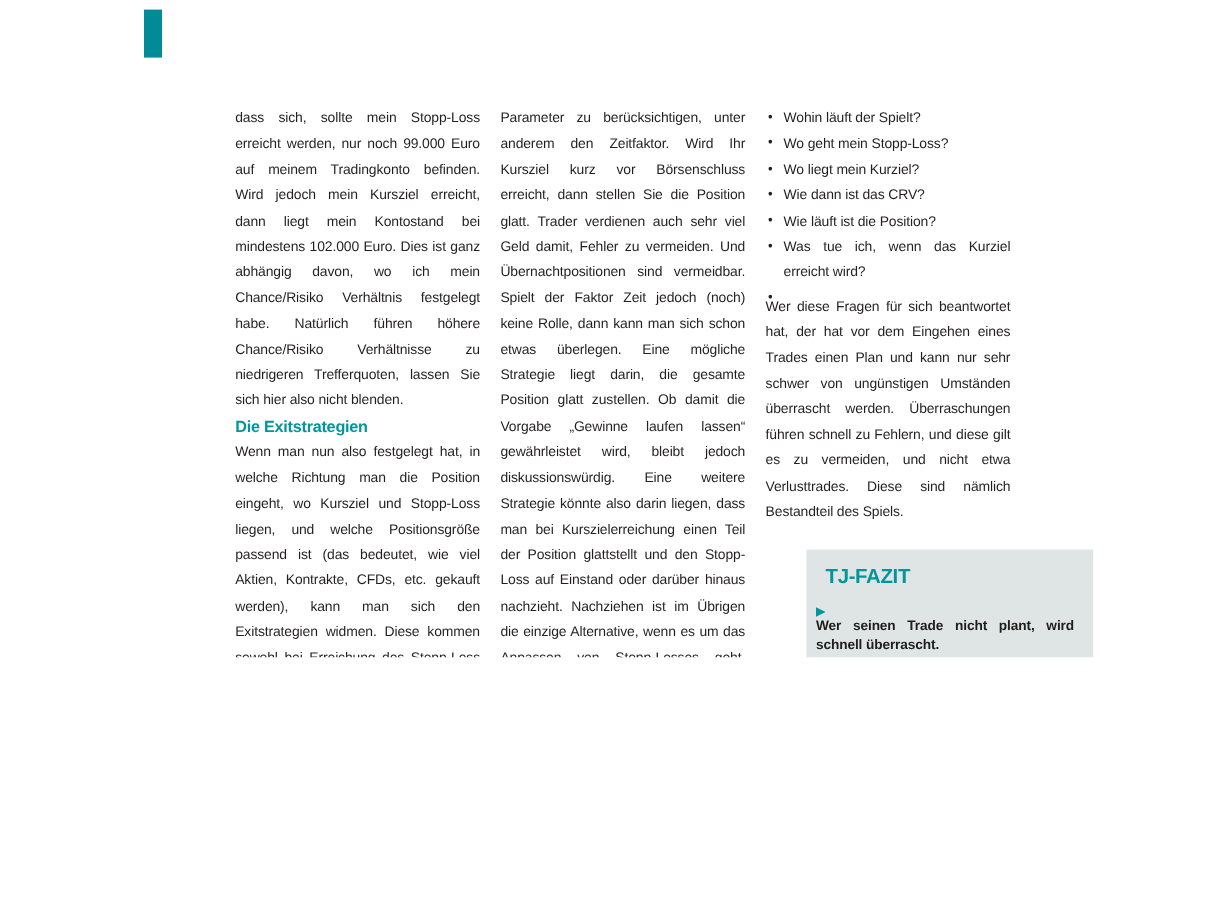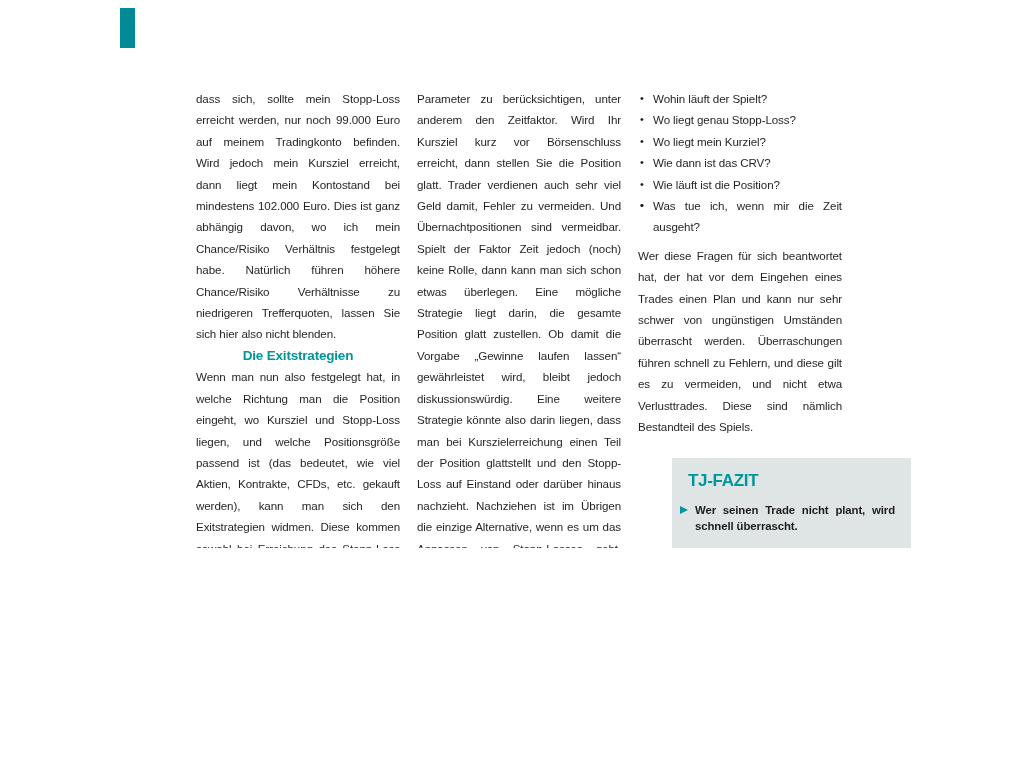--- a/index.html
+++ b/index.html
@@ -17,38 +17,38 @@
     font-size:11.6px; line-height:21.4px; text-align:justify;
     letter-spacing:-0.1px; overflow-wrap:break-word; hyphens:auto;
   }
   .col-1 { left:196px; }
   .col-2 { left:417px; }
   .col-3 { left:638px; }
   .col p { margin:0 0 21.4px 0; }
   .col p.tight { margin:0; }
   .section-heading {
     margin:0; font-size:13.5px; font-weight:bold; color:#00969b;
-    line-height:21.4px; text-align:center; letter-spacing:-0.2px;
+    line-height:21.4px; text-align:left; letter-spacing:-0.2px;
   }
   ul.questions { margin:0; padding:0; list-style:none; text-align:justify; }
   ul.questions li { position:relative; padding-left:15px; margin:0; }
   ul.questions li .dot {
     position:absolute; left:2px; top:0; font-size:11px; color:#231f20;
   }
   .col-3 .after-list { margin-top:7px; margin-bottom:0; }
   .fazit {
     position:absolute; left:672px; top:458px; width:239px; height:215px;
     background:#dfe5e4;
   }
   .fazit-inner { padding:13px 16px 0 16px; }
   .fazit-title {
     margin:0 0 11px 0; font-size:17px; font-weight:bold; color:#00969b;
     letter-spacing:-0.3px; line-height:20px;
   }
-  .fazit-item { display:flex; margin:0 0 13px -8px; }
+  .fazit-item { display:flex; margin:0 0 13px -8px;flex-direction:column; }
   .fazit-arrow {
     flex:0 0 auto; width:0; height:0; margin:4px 7px 0 0;
     border-left:8px solid #00969b;
     border-top:4.5px solid transparent;
     border-bottom:4.5px solid transparent;
   }
   .fazit-text {
     font-size:11.4px; font-weight:bold; line-height:16.2px;
     text-align:justify; color:#1d1d1b; letter-spacing:-0.1px;
   }
@@ -76,26 +76,26 @@
   </div>
 
   <div class="col col-2">
     <p>Parameter zu berücksichtigen, unter anderem den Zeitfaktor. Wird Ihr Kursziel kurz vor Börsenschluss erreicht, dann stellen Sie die Position glatt. Trader verdienen auch sehr viel Geld damit, Fehler zu vermeiden. Und Übernachtpositionen sind vermeidbar. Spielt der Faktor Zeit jedoch (noch) keine Rolle, dann kann man sich schon etwas überlegen. Eine mögliche Strategie liegt darin, die gesamte Position glatt zustellen. Ob damit die Vorgabe „Gewinne laufen lassen“ gewährleistet wird, bleibt jedoch diskussionswürdig. Eine weitere Strategie könnte also darin liegen, dass man bei Kurszielerreichung einen Teil der Position glattstellt und den Stopp-Loss auf Einstand oder darüber hinaus nachzieht. Nachziehen ist im Übrigen die einzige Alternative, wenn es um das Anpassen von Stopp-Losses geht. Erfahrene Trader vergrößern die eigene Position manchmal sogar bei Kurszielerreichung. Sie wollen damit das Maximum mit einem einzelnen guten Trade herausholen. Natürlich achten diese Trader ganz genau darauf, wo sie daraufhin ihren Stopp-Loss setzen. Für Anfänger ist diese Strategie jedoch nicht zu empfehlen. Man sollte unbedingt eine Exitstrategie finden, die zu einem passt, nur dann wird man sie konsequent umsetzen können.</p>
 
   </div>
 
   <div class="col col-3">
     <ul class="questions">
       <li><span class="dot">•</span><span>Wohin läuft der Spielt?</span></li>
-      <li><span class="dot">•</span><span>Wo liegt genau Stopp-Loss?</span></li>
+      <li><span class="dot">•</span><span>Wo geht mein Stopp-Loss?</span></li>
       <li><span class="dot">•</span><span>Wo liegt mein Kurziel?</span></li>
       <li><span class="dot">•</span><span>Wie dann ist das CRV?</span></li>
       <li><span class="dot">•</span><span>Wie läuft ist die Position?</span></li>
+      <li><span class="dot">•</span><span>Was tue ich, wenn das Kurziel erreicht wird?</span></li>
       <li><span class="dot">•</span></li>
-      <li><span class="dot">•</span><span>Was tue ich, wenn mir die Zeit ausgeht?</span></li>
     </ul>
     <p class="after-list">Wer diese Fragen für sich beantwortet hat, der hat vor dem Eingehen eines Trades einen Plan und kann nur sehr schwer von ungünstigen Umständen überrascht werden. Überraschungen führen schnell zu Fehlern, und diese gilt es zu vermeiden, und nicht etwa Verlusttrades. Diese sind nämlich Bestandteil des Spiels.</p>
   </div>
 
   <div class="fazit">
     <div class="fazit-inner">
       <h2 class="fazit-title">TJ-FAZIT</h2>
       <div class="fazit-item">
         <span class="fazit-arrow"></span>
         <span class="fazit-text">Wer seinen Trade nicht plant, wird schnell überrascht.</span>

